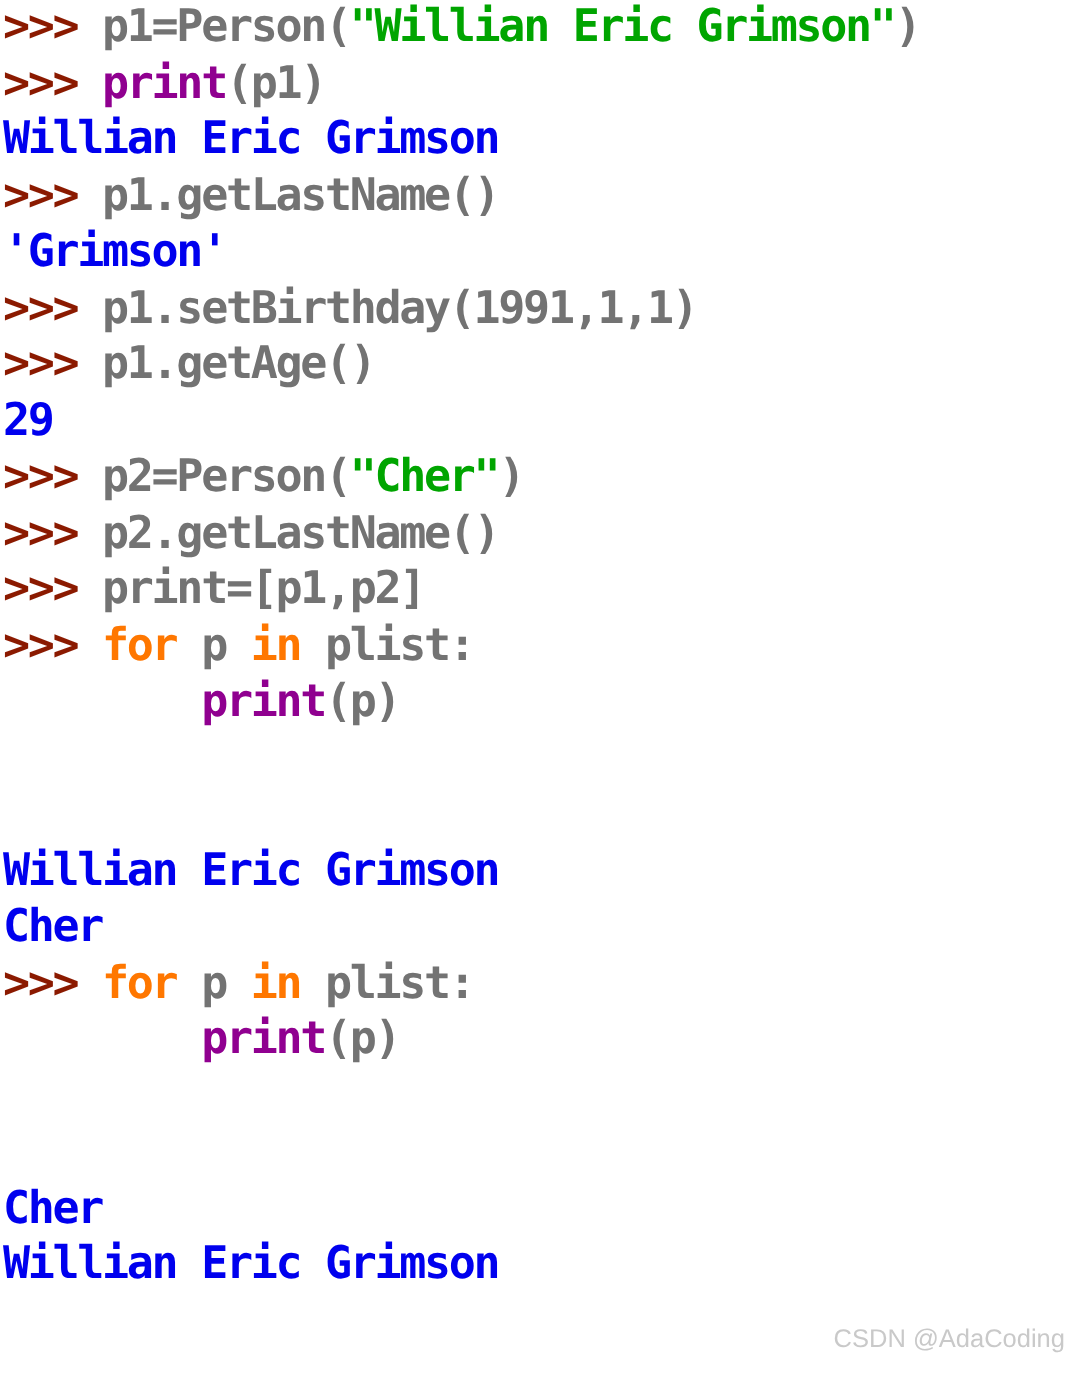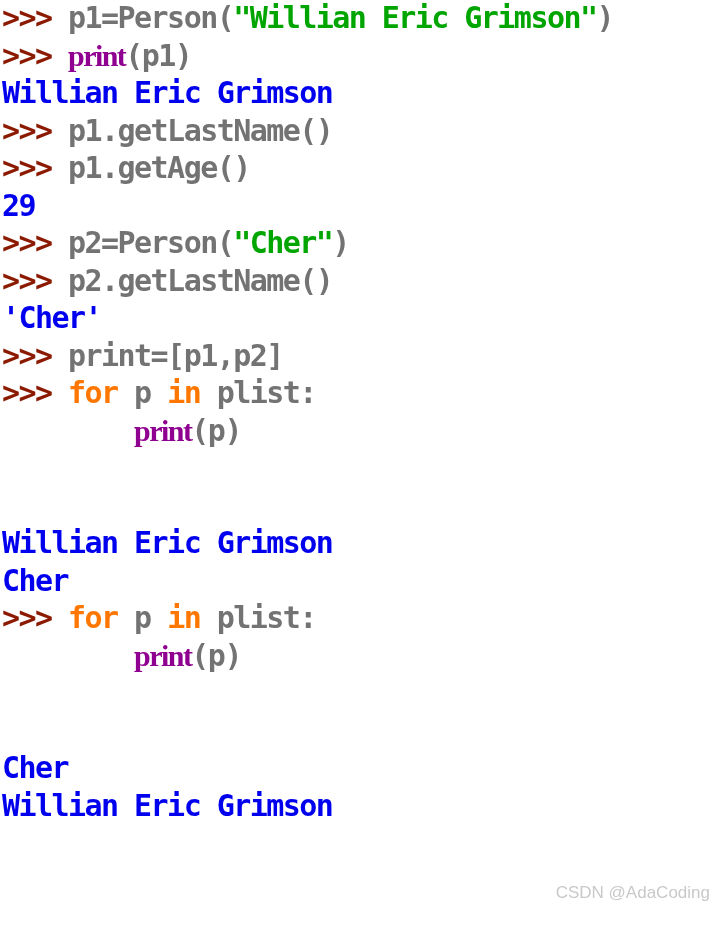--- a/index.html
+++ b/index.html
@@ -29,21 +29,21 @@
   }
   .line {
     height: 37.5px;
     white-space: pre;
     color: #000000;
   }
   
   .tok-prompt   { color: #8b1a00; }   
   .tok-plain    { color: #737373; }   
   .tok-string   { color: #00a500; }   
-  .tok-builtin  { color: #900090; font-family: Liberation Serif, serif; }   
+  .tok-builtin  { color: #900090; }   
   .tok-keyword  { color: #ff7700; }   
   .tok-output   { color: #0000ee; margin-top: 23px; }   
 
   #watermark {
     position: absolute;
     right: 10px;
     bottom: 18px;
     font-family: "Liberation Sans", "DejaVu Sans", sans-serif;
     font-weight: normal;
     font-size: 17px;
@@ -55,25 +55,26 @@
 </style>
 </head>
 <body>
 
 <div id="shell">
   <div class="lines" id="lines">
       <div class="line"><span class="tok-prompt">&gt;&gt;&gt; </span><span class="tok-plain">p1=Person(</span><span class="tok-string">"Willian Eric Grimson"</span><span class="tok-plain">)</span></div>
       <div class="line"><span class="tok-prompt">&gt;&gt;&gt; </span><span class="tok-builtin">print</span><span class="tok-plain">(p1)</span></div>
       <div class="line"><span class="tok-output">Willian Eric Grimson</span></div>
       <div class="line"><span class="tok-prompt">&gt;&gt;&gt; </span><span class="tok-plain">p1.getLastName()</span></div>
+      <div class="line"><span class="tok-output">'Grimson'</span></div>
+      <div class="line"><span class="tok-prompt">&gt;&gt;&gt; </span><span class="tok-plain">p1.setBirthday(1991,1,1)</span></div>
       <div class="line"><span class="tok-prompt">&gt;&gt;&gt; </span><span class="tok-plain">p1.getAge()</span></div>
       <div class="line"><span class="tok-output">29</span></div>
       <div class="line"><span class="tok-prompt">&gt;&gt;&gt; </span><span class="tok-plain">p2=Person(</span><span class="tok-string">"Cher"</span><span class="tok-plain">)</span></div>
       <div class="line"><span class="tok-prompt">&gt;&gt;&gt; </span><span class="tok-plain">p2.getLastName()</span></div>
-      <div class="line"><span class="tok-output">'Cher'</span></div>
       <div class="line"><span class="tok-prompt">&gt;&gt;&gt; </span><span class="tok-plain">print=[p1,p2]</span></div>
       <div class="line"><span class="tok-prompt">&gt;&gt;&gt; </span><span class="tok-keyword">for</span><span class="tok-plain"> p </span><span class="tok-keyword">in</span><span class="tok-plain"> plist:</span></div>
       <div class="line"><span class="tok-plain">        </span><span class="tok-builtin">print</span><span class="tok-plain">(p)</span></div>
       <div class="line">&nbsp;</div>
       <div class="line">&nbsp;</div>
       <div class="line"><span class="tok-output">Willian Eric Grimson</span></div>
       <div class="line"><span class="tok-output">Cher</span></div>
       <div class="line"><span class="tok-prompt">&gt;&gt;&gt; </span><span class="tok-keyword">for</span><span class="tok-plain"> p </span><span class="tok-keyword">in</span><span class="tok-plain"> plist:</span></div>
       <div class="line"><span class="tok-plain">        </span><span class="tok-builtin">print</span><span class="tok-plain">(p)</span></div>
       <div class="line">&nbsp;</div>

